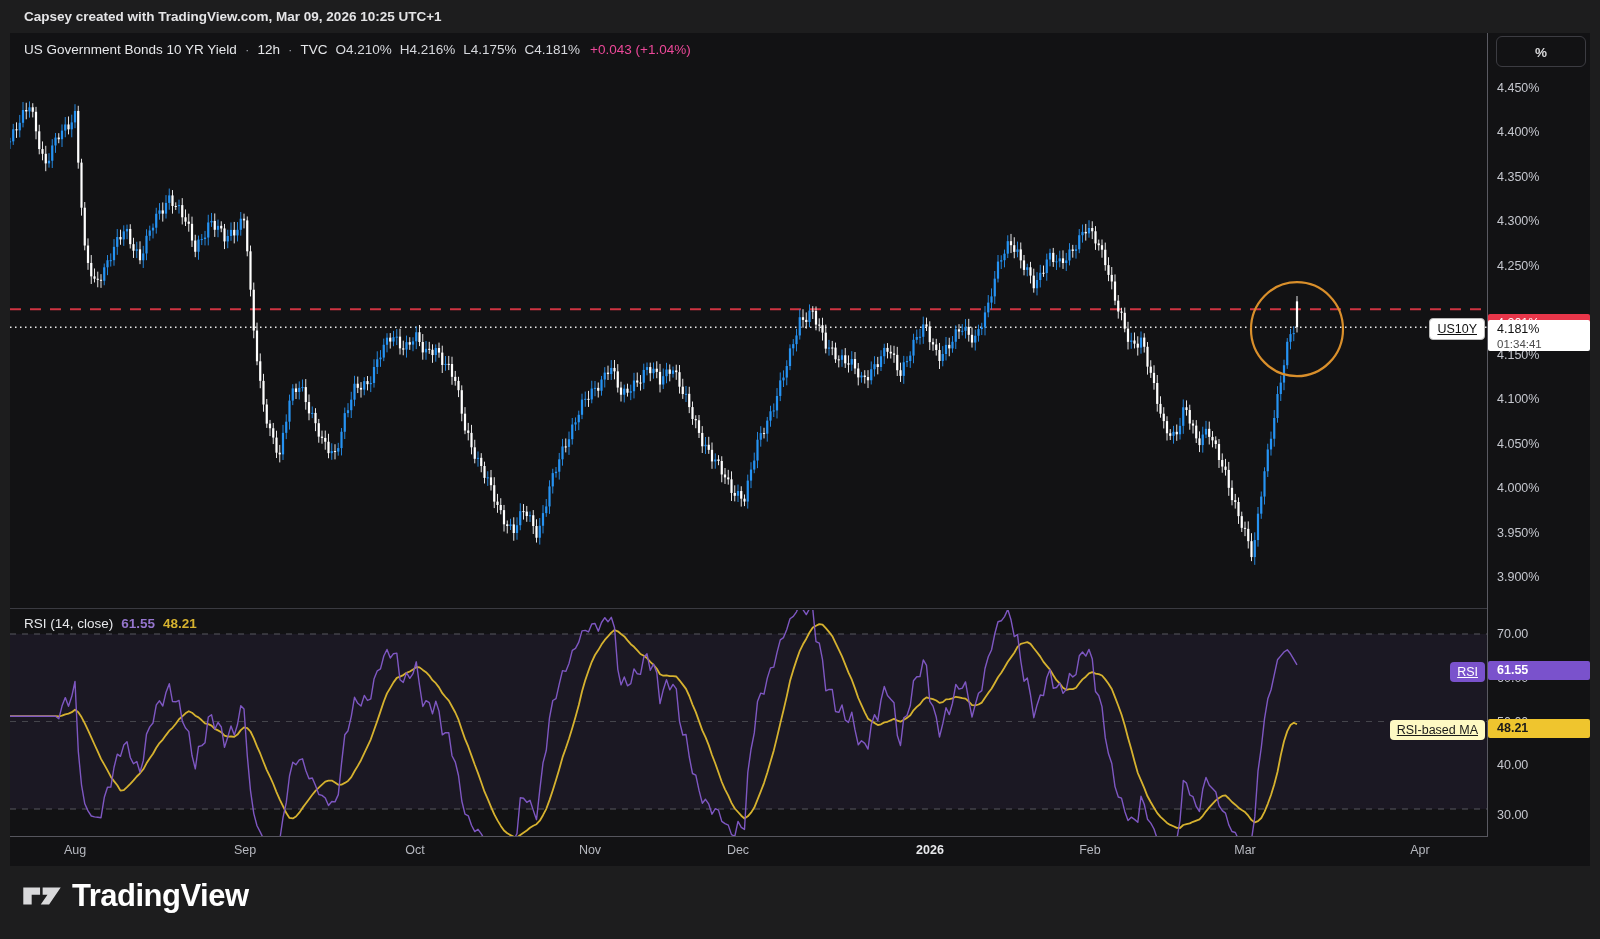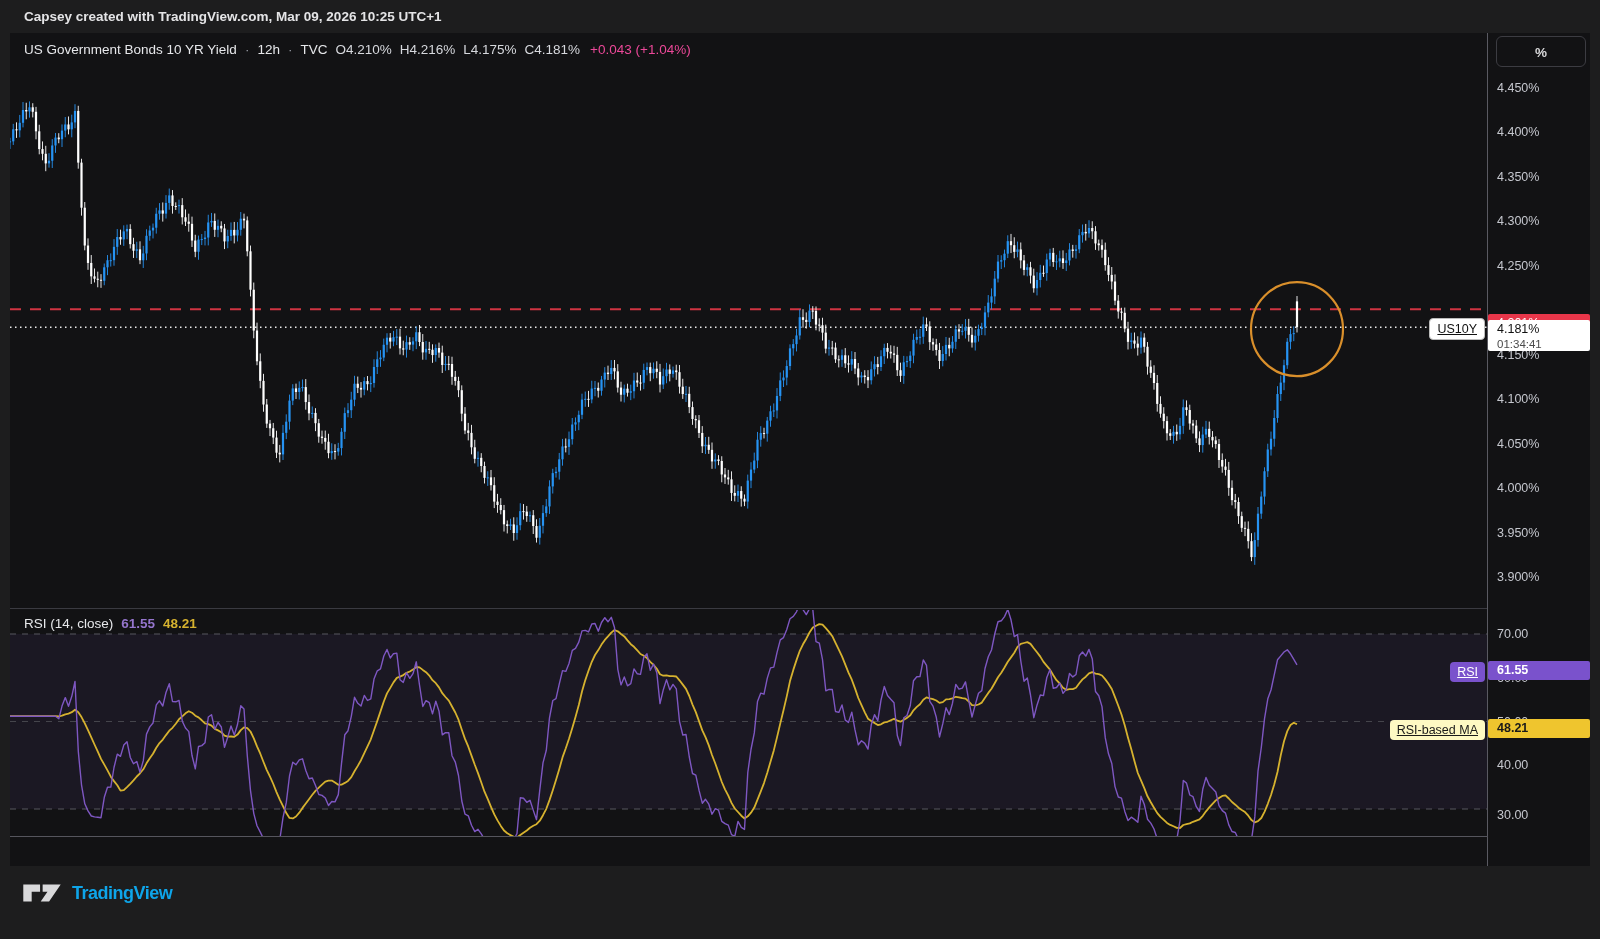--- a/index.html
+++ b/index.html
@@ -42,21 +42,21 @@
   .float-lbl.us10y{background:#ffffff;color:#111;border:1px solid #bbb;}
   .float-lbl.rsi{background:#7a52cc;color:#fff;}
   .float-lbl.ma{background:#fef9c3;color:#1a1a1a;}
   
   .time-strip{position:absolute;left:0;top:804px;width:1580px;height:29px;background:#121214;}
   .tlabel{position:absolute;top:6px;transform:translateX(-50%);font-size:12.5px;color:#b6b8bf;white-space:nowrap;}
   .tlabel.bold{color:#e8e9ec;font-weight:bold;}
   
   .footer{position:absolute;left:0;top:866px;width:1600px;height:73px;background:#1d1d1e;}
   .brand{position:absolute;left:22px;top:12px;display:flex;align-items:center;gap:10px;}
-  .brand .name{font-size:18px;font-weight:bold;color:#0ea5e9;letter-spacing:-0.5px;}
+  .brand .name{font-size:31px;font-weight:bold;color:#ffffff;letter-spacing:-0.5px;}
 </style>
 </head>
 <body>
 
 <div class="topbar">
   <div class="txt">Capsey created with TradingView.com, Mar 09, 2026 10:25 UTC+1</div>
 </div>
 
 <div class="widget">
 
@@ -917,20 +917,31 @@
       <div class="tick" style="top: 593px;">70.00</div>
       <div class="tick" style="top: 636.75px;">60.00</div>
       <div class="tick" style="top: 680.5px;">50.00</div>
       <div class="tick" style="top: 724.25px;">40.00</div>
       <div class="tick" style="top: 768px; margin-top: 6px;">30.00</div>
     </div>
 
   <div class="axis-border"></div>
   <div class="time-border"></div>
 
+  <div class="time-strip" id="time-strip">
+      <div class="tlabel" style="left: 65px;">Aug</div>
+      <div class="tlabel" style="left: 235px;">Sep</div>
+      <div class="tlabel" style="left: 405px;">Oct</div>
+      <div class="tlabel" style="left: 580px;">Nov</div>
+      <div class="tlabel" style="left: 728px;">Dec</div>
+      <div class="tlabel bold" style="left: 920px;">2026</div>
+      <div class="tlabel" style="left: 1080px;">Feb</div>
+      <div class="tlabel" style="left: 1235px;">Mar</div>
+      <div class="tlabel" style="left: 1410px;">Apr</div>
+    </div>
 </div>
 
 <div class="footer">
   <div class="brand">
     <svg width="40" height="30" viewBox="0 0 62 30">
       <path d="M2 2 h26 v11 h-13 v15 h-13 z" fill="#d9d9db"></path>
       <polygon points="32,2 60,2 42,28 29,28 39.5,13 32,13" fill="#d9d9db"></polygon>
     </svg>
     <span class="name">TradingView</span>
   </div>

